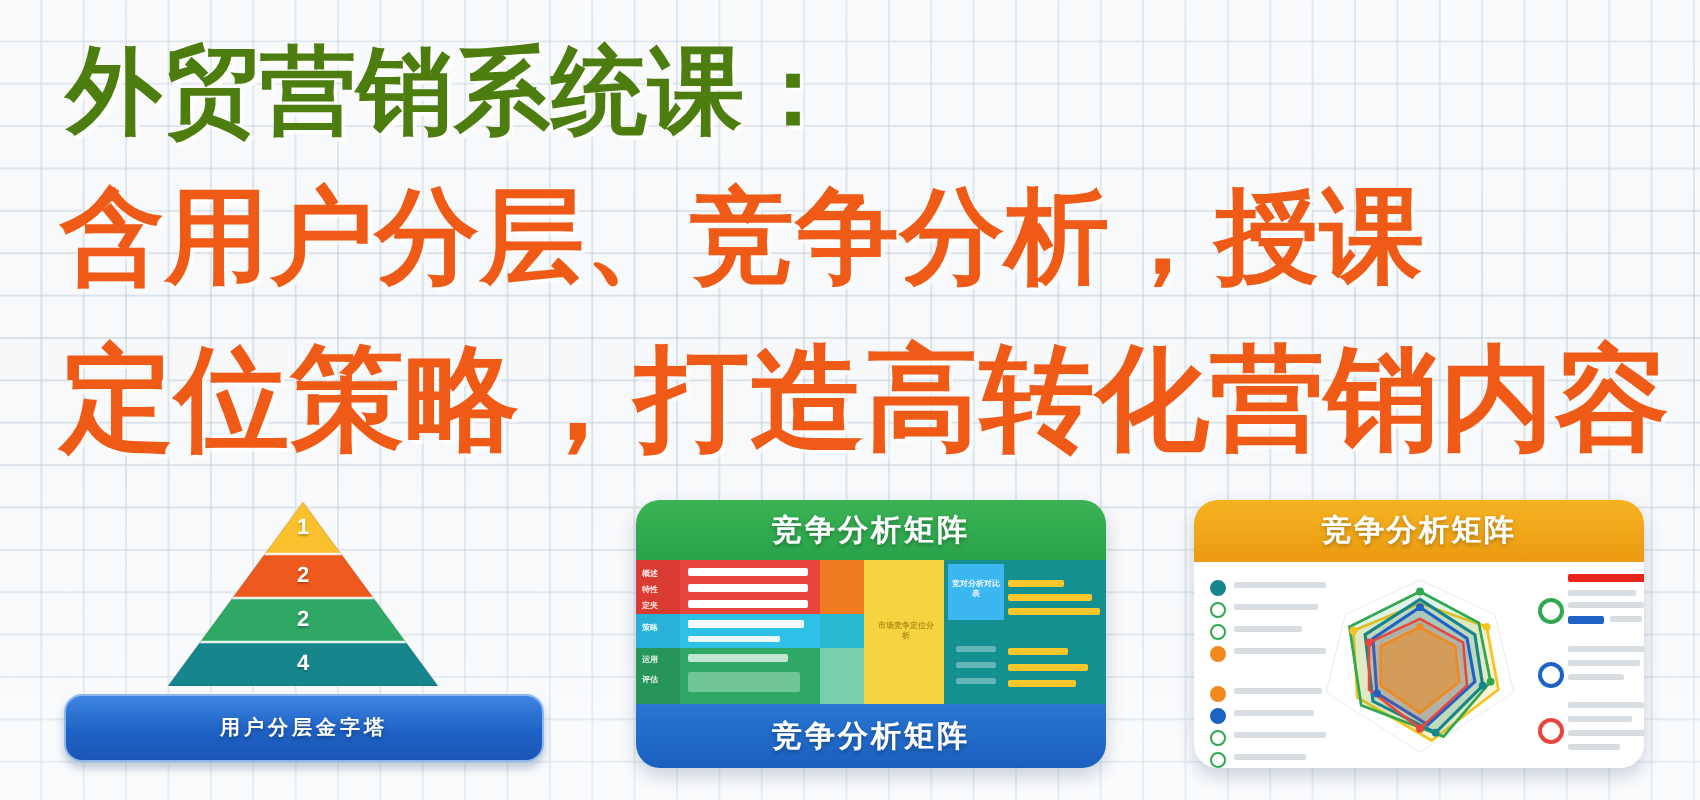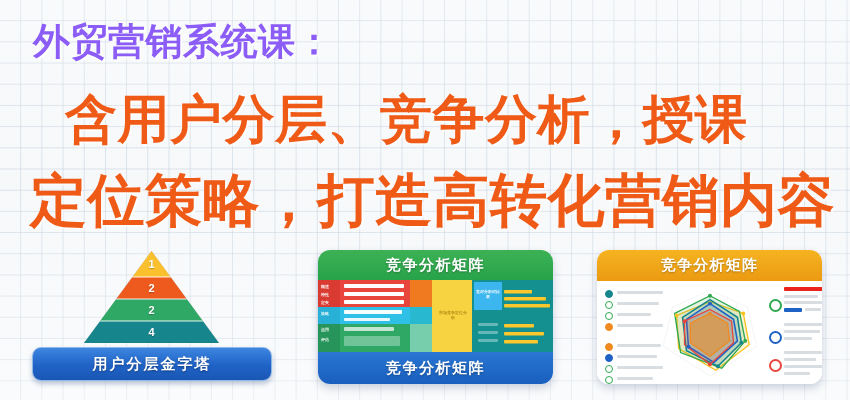--- a/index.html
+++ b/index.html
@@ -30,28 +30,27 @@
   
   .headline{position:absolute;left:0;top:0;width:850px;}
   .hl-line{
     font-weight:bold;
     white-space:nowrap;
     letter-spacing:.5px;
     line-height:1;
   }
   .hl1{
     position:absolute;left:33px;top:23px;
-    font-size:37px;color:#8b5cf6;
+    font-size:48px;color:#4d7c0f;
     text-shadow:2px 2px 0 rgba(255,255,255,.85);
   }
   .hl2{
     position:absolute;left:30px;top:93px;
     font-size:52px;color:#ef5a16;
     text-shadow:2px 2px 0 rgba(255,255,255,.6);
-    margin-left:35px;
   }
   .hl3{
     position:absolute;left:30px;top:172px;
     font-size:57px;color:#ef5a16;
     text-shadow:2px 2px 0 rgba(255,255,255,.6);
   }
 
   
   .cards{position:absolute;left:0;top:246px;width:850px;height:140px;}
 
@@ -69,21 +68,21 @@
   .pyr-r3{top:48px;height:22px;}
   .pyr-r4{top:70px;height:22px;}
   .pyr-tri{position:absolute;left:0;top:0;width:135px;height:92px;}
   .btn-blue{
     position:absolute;left:0;top:96px;width:238px;height:32px;
     border-radius:9px;
     background:linear-gradient(180deg,#3d86e0 0%,#1f62c6 55%,#1a57b4 100%);
     border:1px solid #8fb8ea;
     box-shadow:0 3px 5px rgba(20,60,120,.28);
     display:flex;align-items:center;justify-content:center;
-    color:#fff;font-weight:bold;font-size:15px;letter-spacing:2px;
+    color:#fff;font-weight:bold;font-size:10px;letter-spacing:2px;
     text-shadow:0 1px 2px rgba(0,0,0,.35);
   }
 
   
   .card2{
     position:absolute;left:318px;top:4px;width:235px;height:134px;
     border-radius:12px;overflow:hidden;
     box-shadow:0 4px 9px rgba(30,60,110,.22);
     background:#fff;
   }

